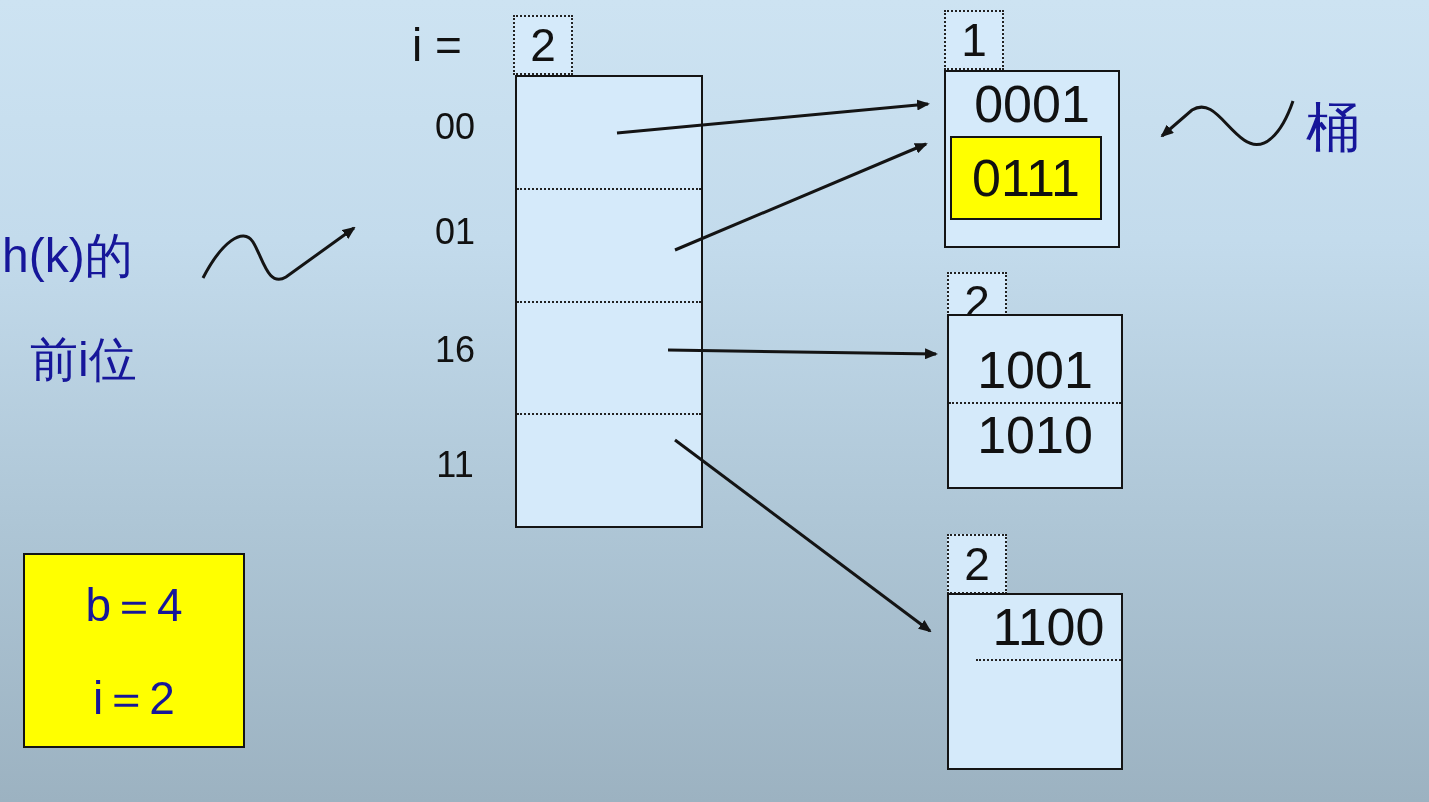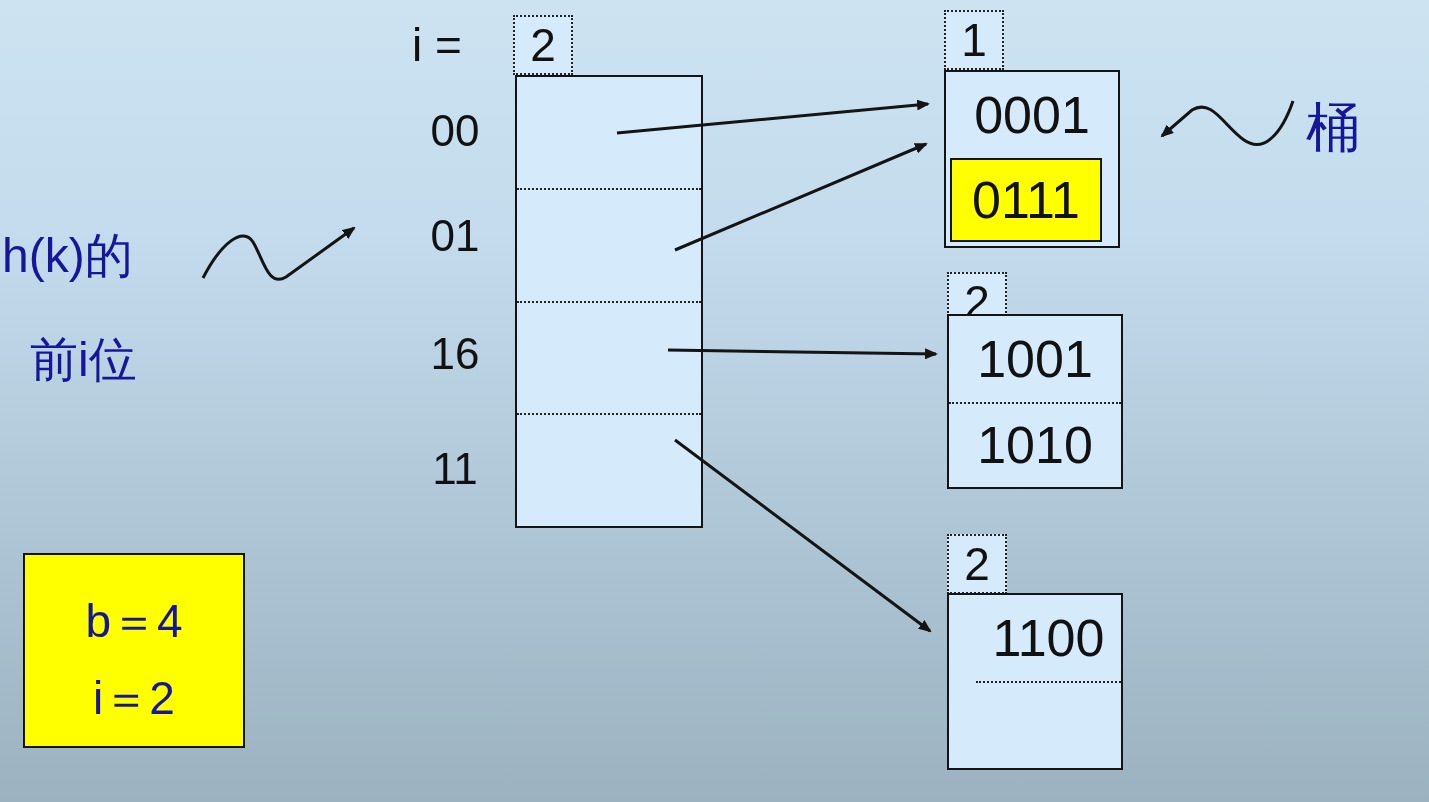--- a/index.html
+++ b/index.html
@@ -22,47 +22,47 @@
   
   .directory{
     position:absolute;left:515px;top:75px;width:188px;height:453px;
     background:#d5eafa;border:2px solid #141414;box-sizing:border-box;
     display:flex;flex-direction:column;
   }
   .dir-cell{flex:1 1 auto;}
   .dir-cell + .dir-cell{border-top:2px dotted #222;}
   .dir-label{
     position:absolute;left:420px;width:70px;text-align:center;
-    font-size:44px;color:#111;
+    font-size:36px;color:#111;
   }
   
   .bucket{
     position:absolute;width:176px;background:#d5eafa;
     border:2px solid #141414;box-sizing:border-box;
     display:flex;flex-direction:column;
   }
   .slot{
-    height:86px;display:flex;align-items:center;justify-content:center;
+    height:64px;display:flex;align-items:center;justify-content:center;
     font-size:52px;color:#111;box-sizing:border-box;
   }
   .slot.dotted-top{border-top:2px dotted #222;}
   .slot.highlight{
     background:#ffff00;border:2px solid #141414;
     margin:0 16px 3px 4px;height:84px;
   }
   
   .navy{color:#16169a;}
   .hash-note{position:absolute;font-size:48px;}
   .bucket-note{position:absolute;left:1306px;top:92px;font-size:54px;}
   
   .legend{
     position:absolute;left:23px;top:553px;width:222px;height:195px;
     background:#ffff00;border:2px solid #141414;box-sizing:border-box;
     display:flex;flex-direction:column;justify-content:space-between;
-    padding:36px 0 16px 0;text-align:center;font-size:46px;
+    padding:20px 0 16px 0;text-align:center;font-size:46px;
   }
   
   svg.arrows{position:absolute;left:0;top:0;pointer-events:none;}
 </style>
 </head>
 <body>
 
 <div class="stage">
 
   <div class="ilabel">i =</div>

